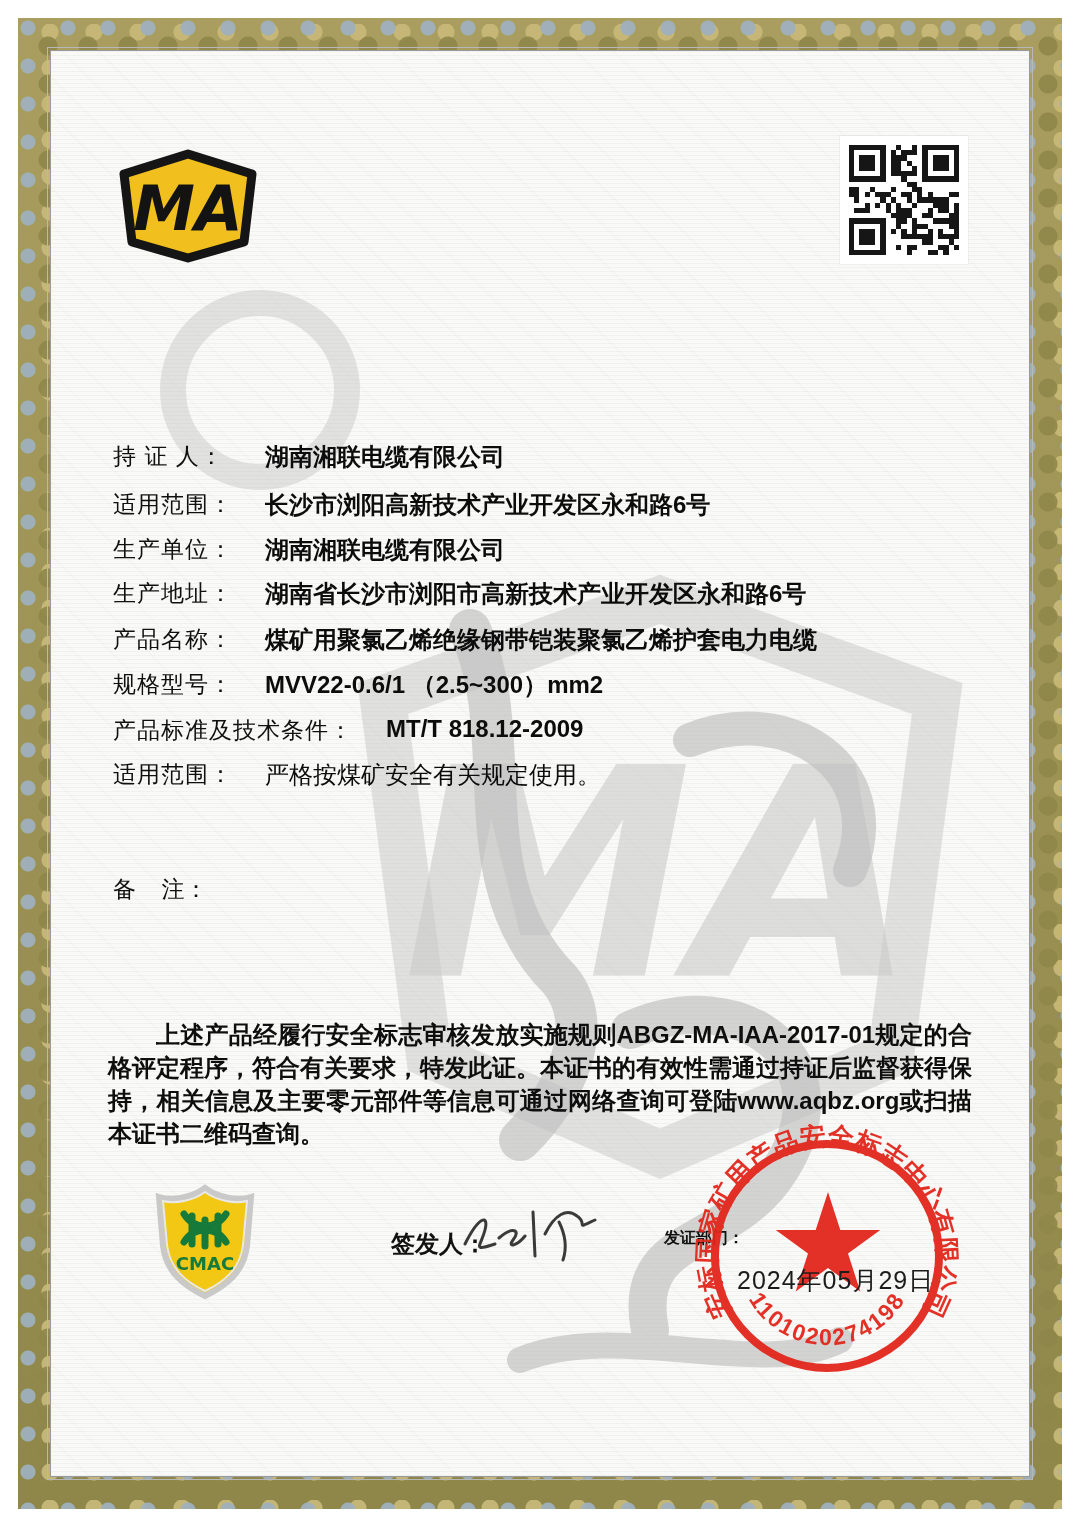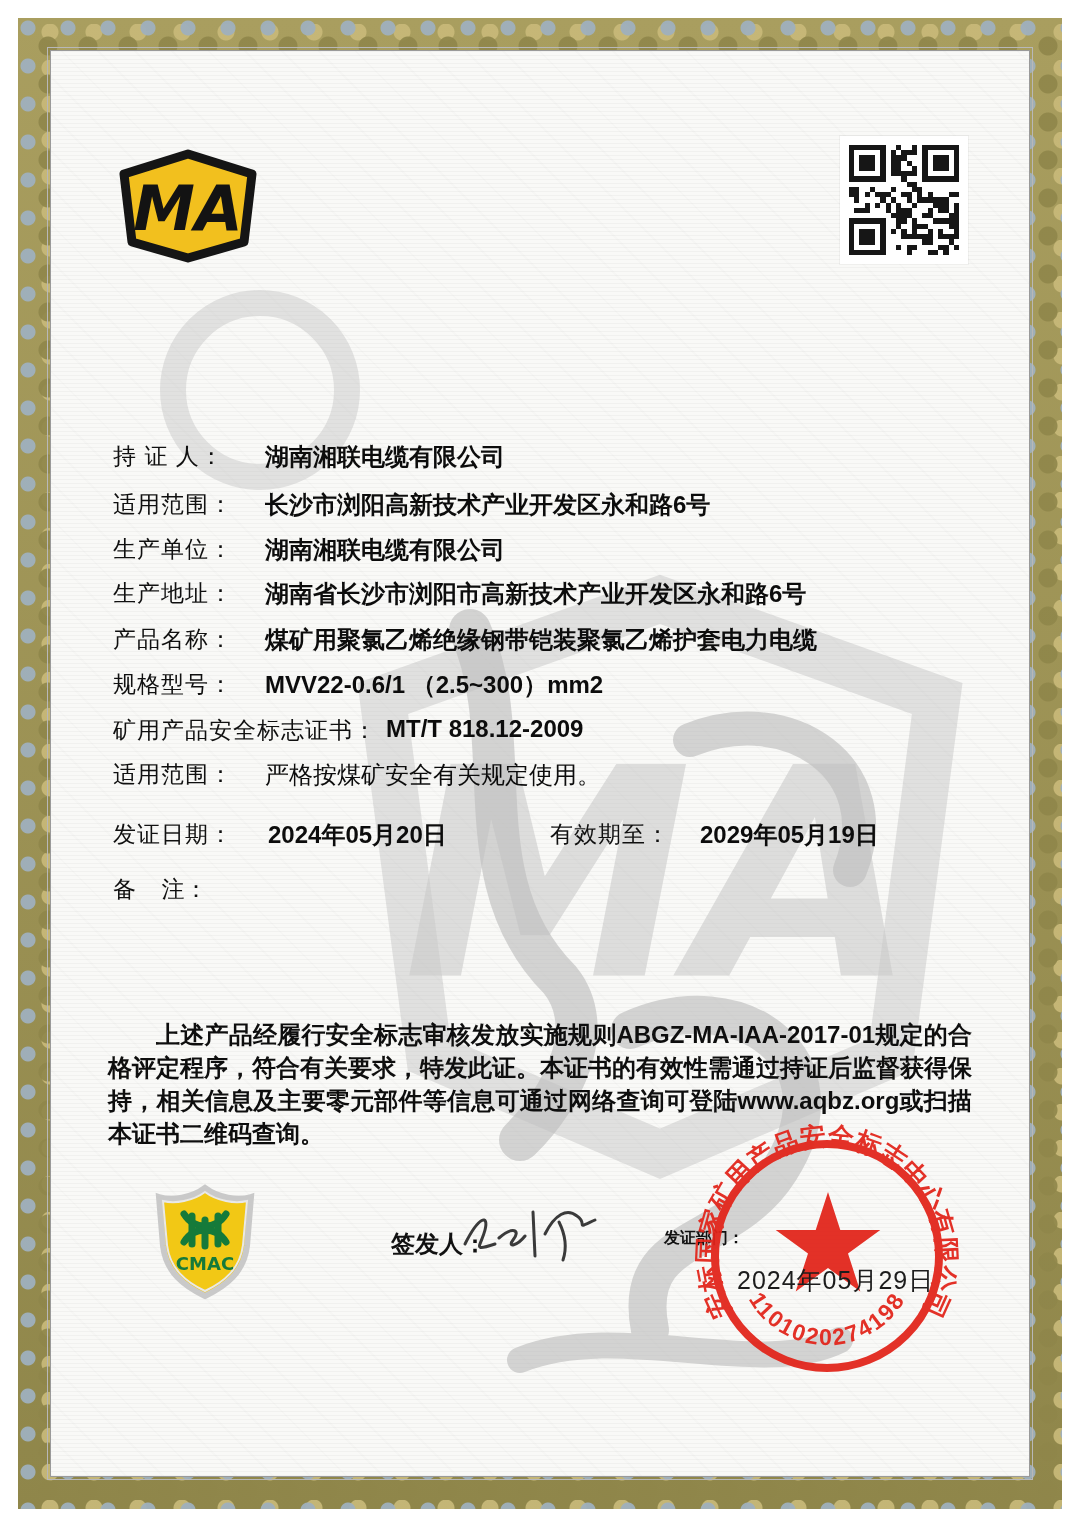--- a/index.html
+++ b/index.html
@@ -232,29 +232,23 @@
       </svg>
   </div>
 
 
   <div class="row r0"><span class="label">持 证 人：</span><span class="value">湖南湘联电缆有限公司</span></div>
   <div class="row r1"><span class="label">适用范围：</span><span class="value">长沙市浏阳高新技术产业开发区永和路6号</span></div>
   <div class="row r2"><span class="label">生产单位：</span><span class="value">湖南湘联电缆有限公司</span></div>
   <div class="row r3"><span class="label">生产地址：</span><span class="value">湖南省长沙市浏阳市高新技术产业开发区永和路6号</span></div>
   <div class="row r4"><span class="label">产品名称：</span><span class="value">煤矿用聚氯乙烯绝缘钢带铠装聚氯乙烯护套电力电缆</span></div>
   <div class="row r5"><span class="label">规格型号：</span><span class="value">MVV22-0.6/1 （2.5~300）mm2</span></div>
-  <div class="row r6"><span class="label">矿用产品安全标志证书：</span><span class="value">MT/T 818.12-2009</span></div>
+  <div class="row r6"><span class="label">产品标准及技术条件：</span><span class="value">MT/T 818.12-2009</span></div>
   <div class="row r7"><span class="label">适用范围：</span><span class="value">严格按煤矿安全有关规定使用。</span></div>
 
-  <div class="dates">
-    <span class="lbl">发证日期：</span>
-    <span class="val issue-val">2024年05月20日</span>
-    <span class="lbl valid-lbl">有效期至：</span>
-    <span class="val valid-val">2029年05月19日</span>
-  </div>
 
   <div class="remark">备    注：</div>
 
   <div class="notice">上述产品经履行安全标志审核发放实施规则ABGZ-MA-IAA-2017-01规定的合格评定程序，符合有关要求，特发此证。本证书的有效性需通过持证后监督获得保持，相关信息及主要零元部件等信息可通过网络查询可登陆www.aqbz.org或扫描本证书二维码查询。</div>
 
   <svg class="cmac" viewBox="0 0 102 118">
     <path d="M51,4 C64,14 84,17 97,13 L93,62 C90,88 72,102 51,112 C30,102 12,88 9,62 L5,13 C18,17 38,14 51,4 Z" fill="#f2c815" stroke="#c9c9c9" stroke-width="6"></path>
     <path d="M51,8 C63,17 81,20 93,17 L89,61 C86,85 70,98 51,107 C32,98 16,85 13,61 L9,17 C21,20 39,17 51,8 Z" fill="none" stroke="#e8e8e8" stroke-width="2"></path>
     <g stroke="#157a3a" stroke-width="7" stroke-linecap="round" fill="none">
       <path d="M30,30 C40,46 62,46 72,30"></path>

